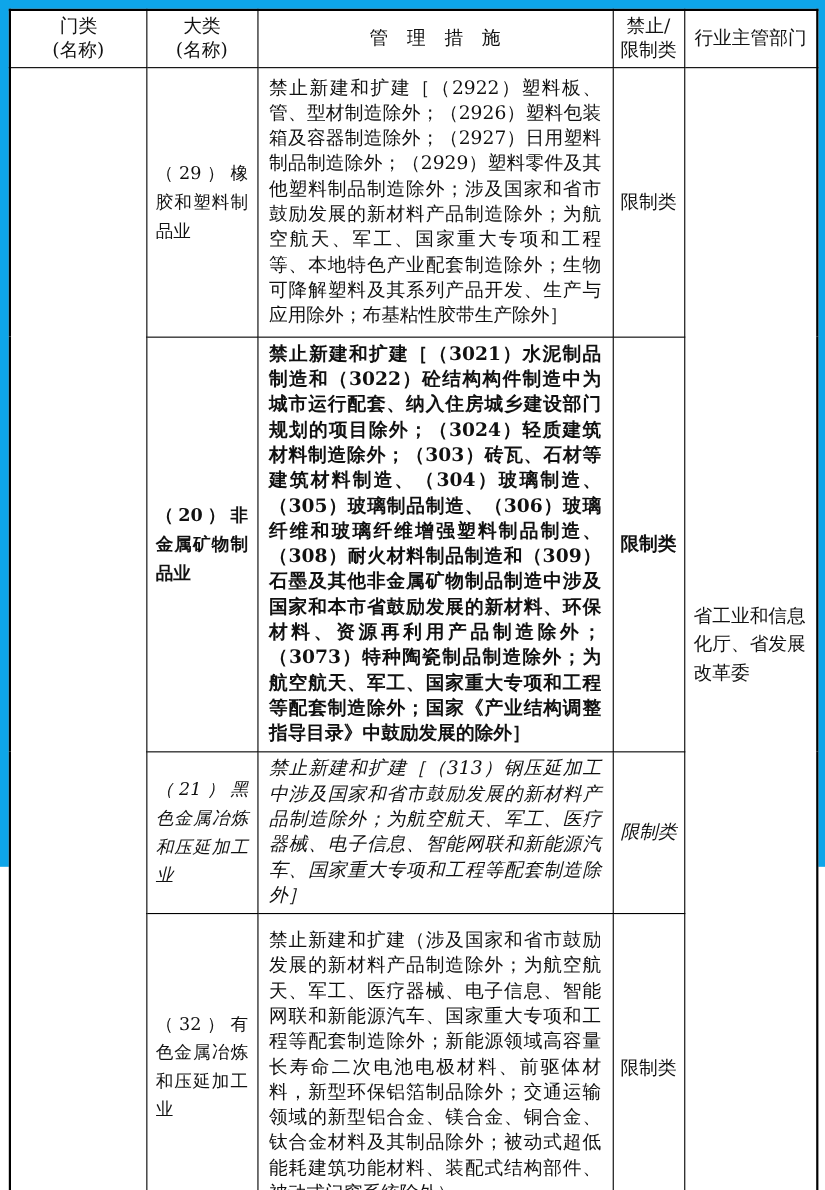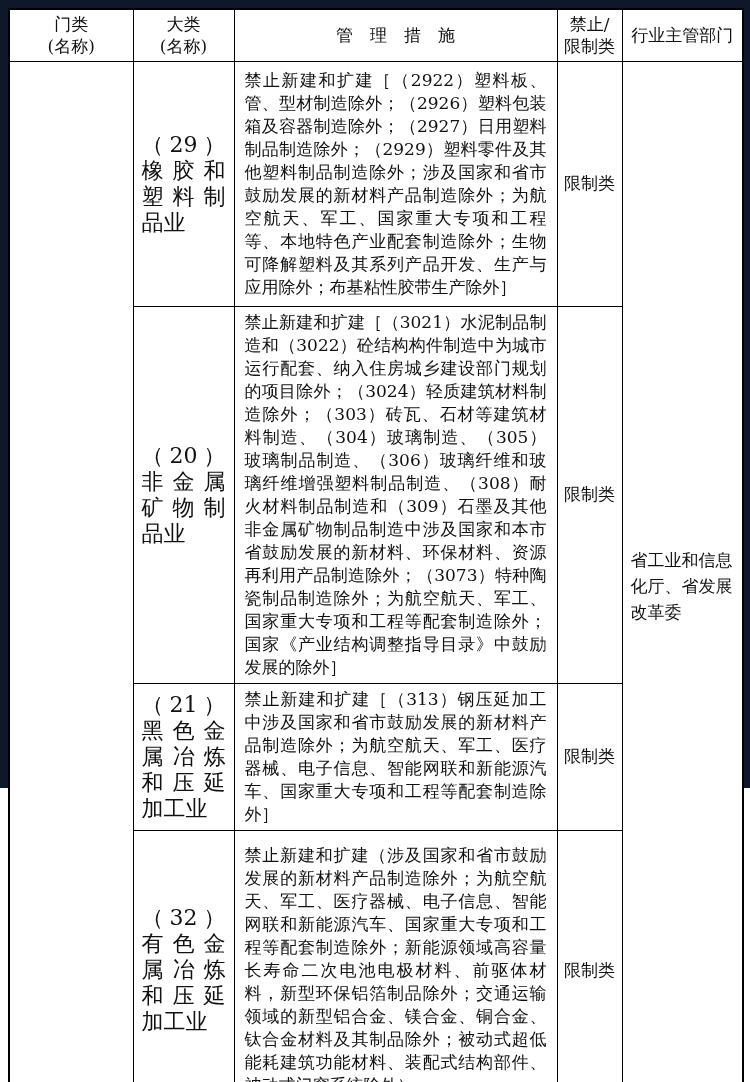--- a/index.html
+++ b/index.html
@@ -10,21 +10,21 @@
   body {
     width: 750px;
     height: 1082px;
     font-family: "DejaVu Serif", "Liberation Serif", serif;
     color: #111111;
     overflow: hidden;
   }
   .page {
     width: 750px;
     height: 788px;
-    background: #0f172a;
+    background: #0ea5e9;
     box-sizing: border-box;
     padding: 8px;
   }
   table.doc-table {
     border-collapse: collapse;
     table-layout: fixed;
     width: 734px;
     height: 1066px;
     border: 2px solid #000;
     background: #fff;
@@ -44,21 +44,21 @@
   tr.header-row th {
     height: 52px;
     font-size: 17px;
     line-height: 22px;
     text-align: center;
     vertical-align: middle;
     white-space: pre-line;
     padding: 2px 2px;
   }
   td.cell-major {
-    font-size: 22px;
+    font-size: 16px;
     line-height: 26px;
     text-align: justify;
     vertical-align: middle;
     padding: 4px 8px;
   }
   td.cell-measures {
     font-size: 17px;
     line-height: 23px;
     text-align: justify;
     vertical-align: middle;
@@ -74,22 +74,22 @@
     vertical-align: middle;
   }
   td.cell-department {
     font-size: 17px;
     line-height: 26px;
     text-align: left;
     vertical-align: middle;
     padding: 4px 8px;
   }
   tr.row-1 td { height: 245px; margin-left: 24px; }
-  tr.row-2 td { height: 348px; }
-  tr.row-3 td { height: 140px; }
+  tr.row-2 td { height: 348px; font-weight: bold; }
+  tr.row-3 td { height: 140px; font-style: italic; }
   tr.row-4 td { height: 281px; }
 </style>
 </head>
 <body>
 
 <div class="page">
   <table class="doc-table">
     <colgroup>
       <col class="c1">
         <col class="c2">

